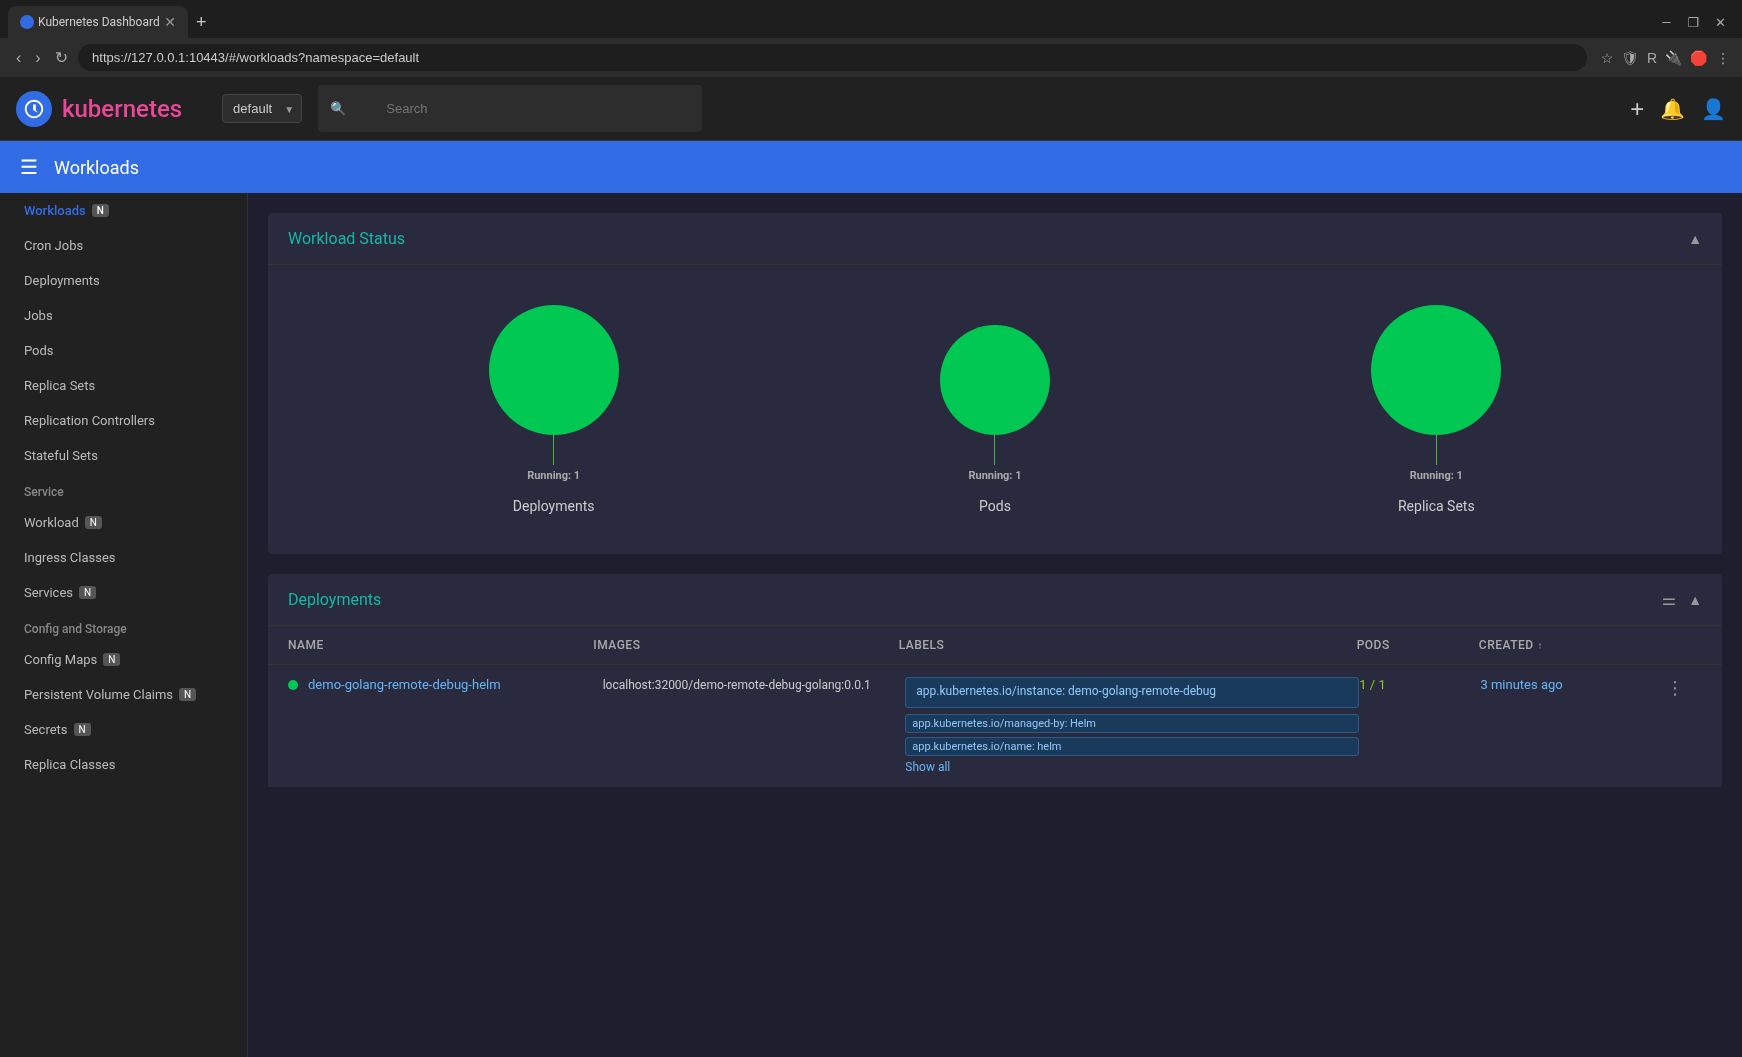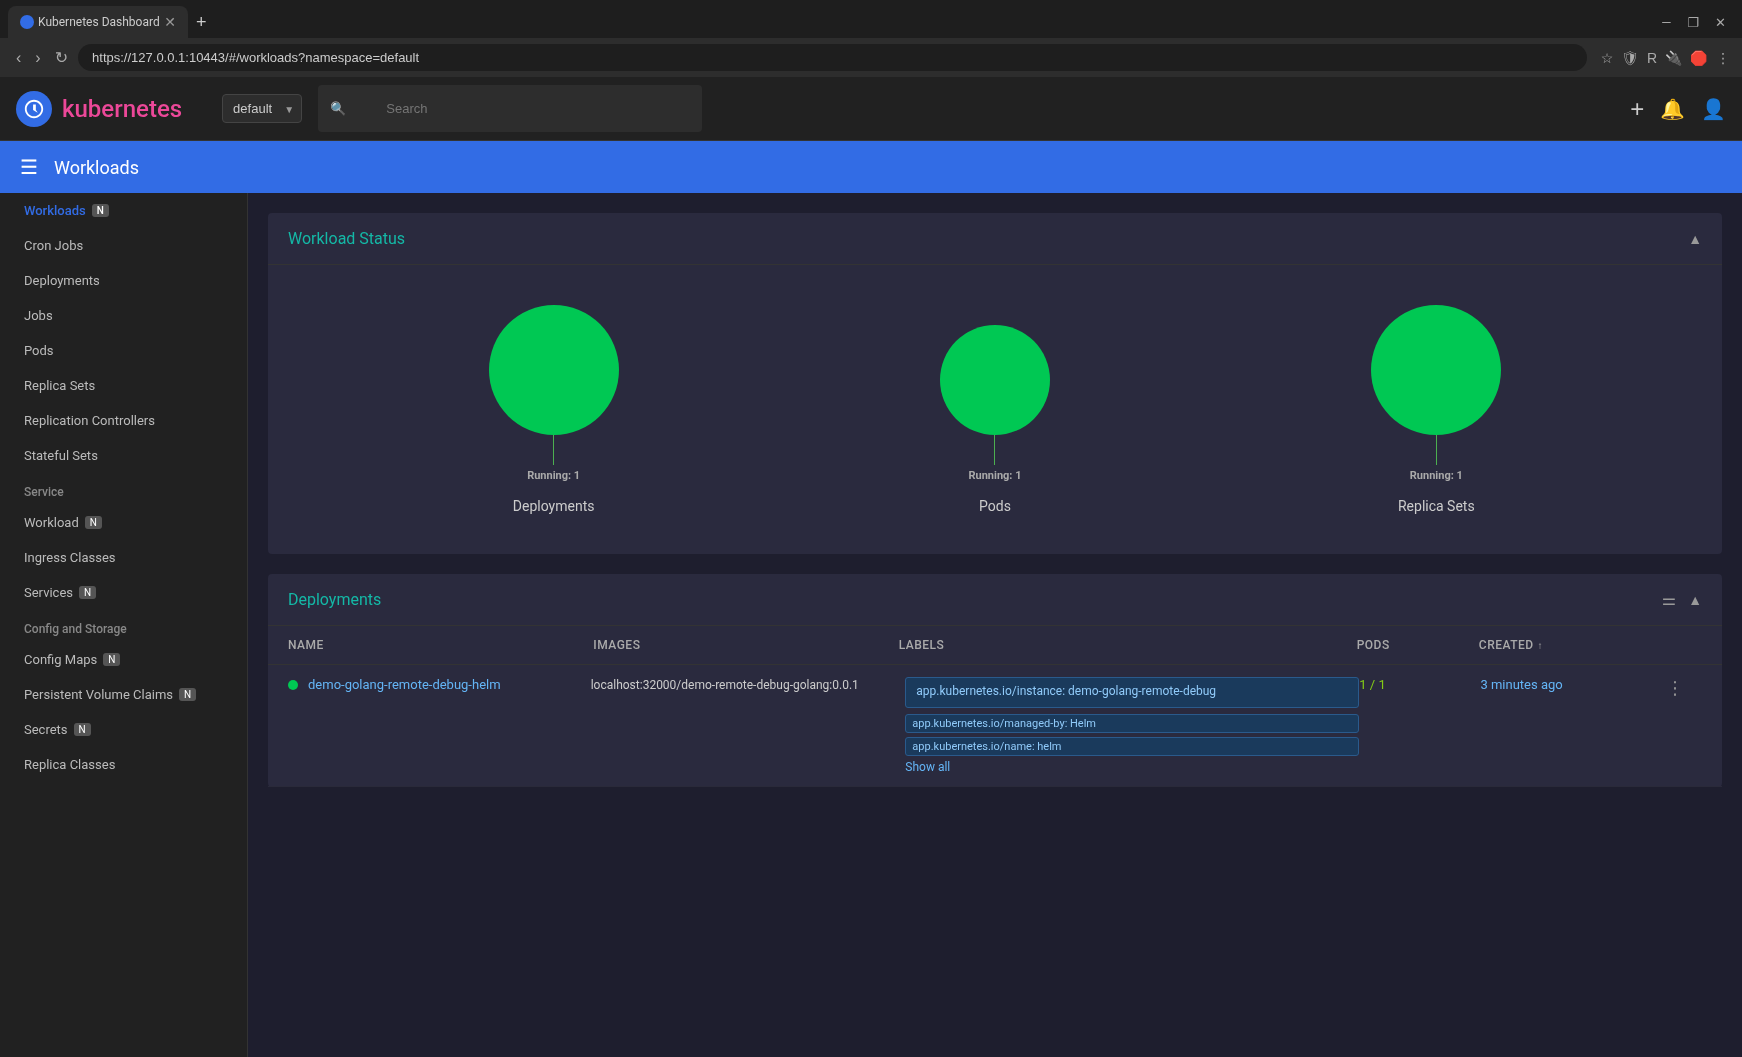--- a/index.html
+++ b/index.html
@@ -82,21 +82,21 @@
     .table-col-images { flex: 2; color: #aaa; font-size: 12px; font-weight: 500; text-transform: uppercase; letter-spacing: 0.5px; }
     .table-col-labels { flex: 3; color: #aaa; font-size: 12px; font-weight: 500; text-transform: uppercase; letter-spacing: 0.5px; }
     .table-col-pods { flex: 0.8; color: #aaa; font-size: 12px; font-weight: 500; text-transform: uppercase; letter-spacing: 0.5px; }
     .table-col-created { flex: 1.2; color: #aaa; font-size: 12px; font-weight: 500; text-transform: uppercase; letter-spacing: 0.5px; display: flex; align-items: center; gap: 4px; }
     .sort-icon { font-size: 10px; }
     .table-col-actions { width: 40px; }
 
     .table-data-row { display: flex; align-items: flex-start; padding: 12px 20px; border-bottom: 1px solid #2a2a3a; gap: 0; }
     .status-dot { width: 10px; height: 10px; border-radius: 50%; background: #00c853; margin-right: 10px; margin-top: 3px; flex-shrink: 0; }
     .deploy-name { color: #64b5f6; cursor: pointer; font-size: 13px; }
-    .image-text { color: #ccc; font-size: 12px; word-break: break-all; }
+    .image-text { color: #ccc; font-size: 12px; word-break: break-all; margin-left: 12px; }
     .label-chip { background: #1a3a5c; border: 1px solid #2a5a8c; border-radius: 3px; padding: 2px 6px; font-size: 11px; color: #90caf9; margin-bottom: 4px; display: block; }
     .show-all-link { color: #64b5f6; cursor: pointer; font-size: 12px; margin-top: 4px; display: block; }
     .pods-count { color: #84cc16; font-size: 13px; }
     .created-time { color: #64b5f6; cursor: pointer; font-size: 13px; }
     .row-actions-btn { background: none; border: none; color: #999; cursor: pointer; font-size: 18px; padding: 0 4px; }
     .filter-icon { color: #999; cursor: pointer; font-size: 16px; margin-right: 8px; }
 
     .col-name-cell { flex: 2; display: flex; align-items: flex-start; }
     .col-images-cell { flex: 2; padding-right: 12px; }
     .col-labels-cell { flex: 3; }

